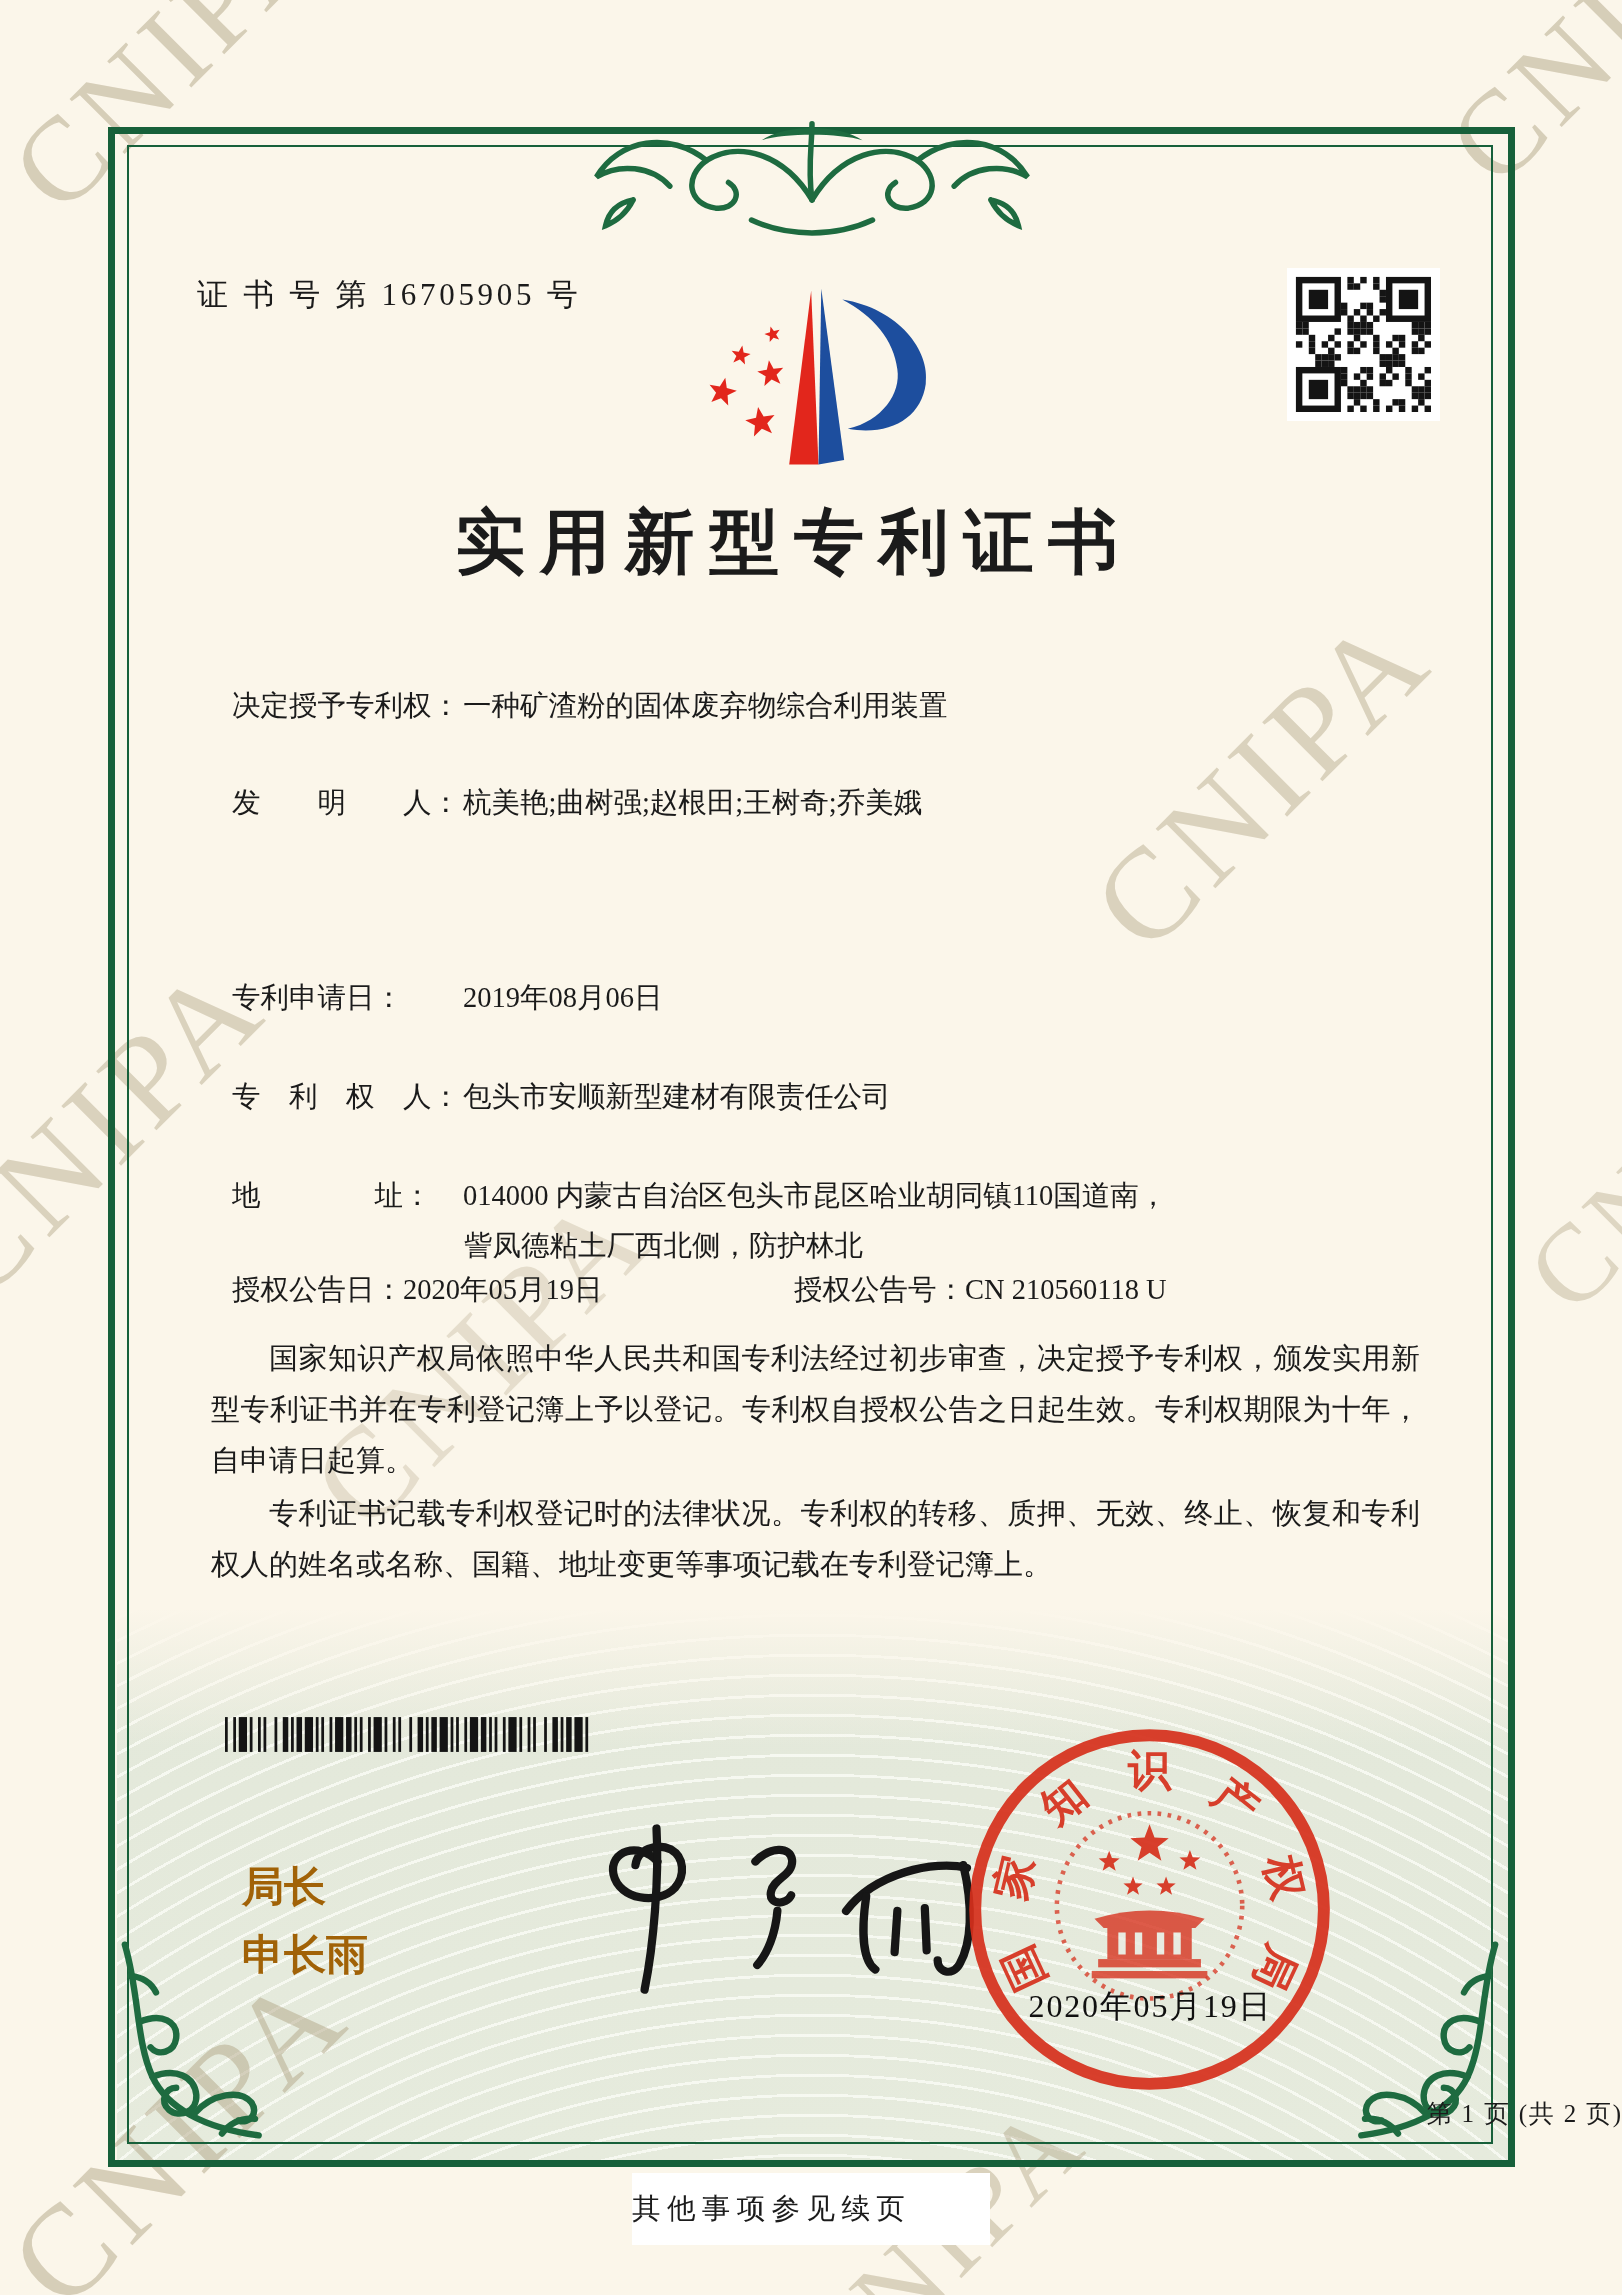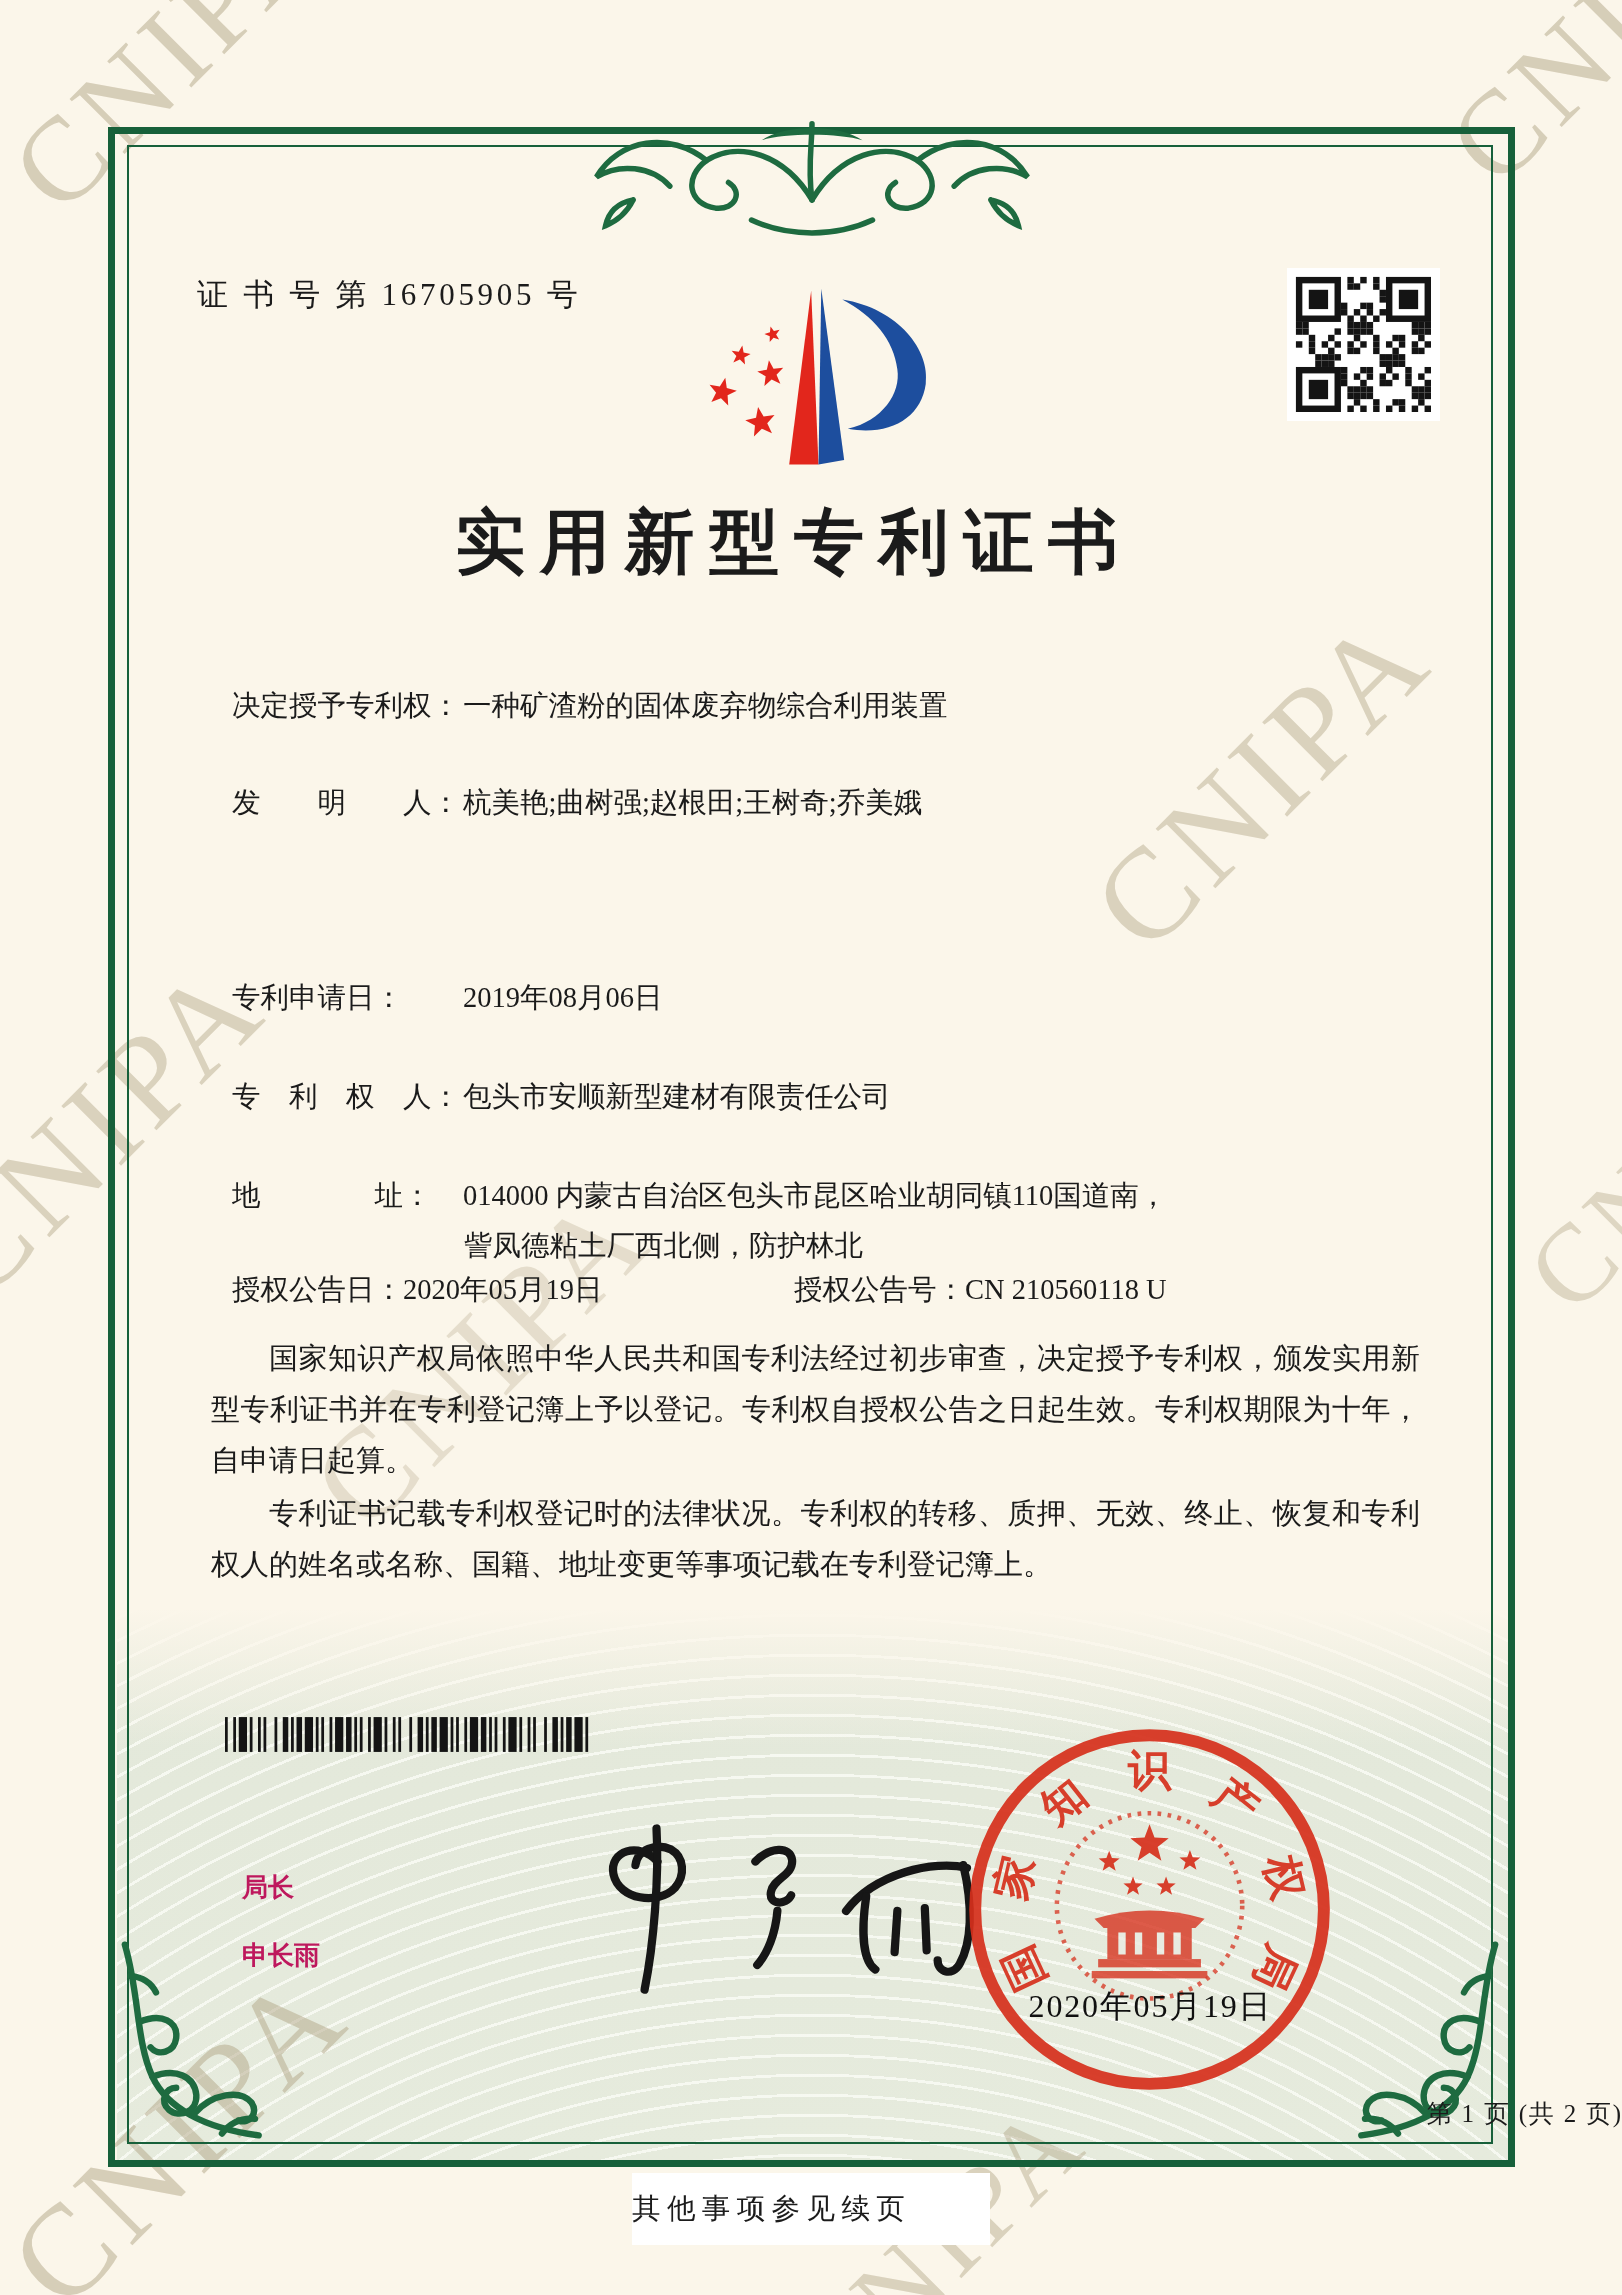--- a/index.html
+++ b/index.html
@@ -44,21 +44,21 @@
   .field-label{flex:0 0 231px;white-space:pre;}
   .field-value{white-space:pre;}
   .addr2{left:464px;font-size:28.5px;white-space:pre;}
   #grant-row{left:232px;width:1203px;font-size:28.5px;}
   #grant-no-pair{position:absolute;left:562px;top:0;white-space:pre;}
   .para{left:211px;width:1209px;font-size:29px;line-height:51px;
         text-align:justify;text-indent:2em;
         font-family:"DejaVu Serif","Liberation Serif",serif;}
   #barcode{left:225px;top:1717px;line-height:0;}
   #director-block{left:242px;top:1853px;font-family:"Liberation Sans",sans-serif;
-        font-weight:700;font-size:26px;line-height:68px;color:#be185d;}
+        font-weight:700;font-size:42px;line-height:68px;color:#a16207;}
   #signature{left:546px;top:1823px;}
   #seal{left:955px;top:1715px;opacity:.92;}
   #seal-date{left:976px;top:1985px;width:349px;text-align:center;
         font-size:32px;letter-spacing:1.8px;color:#101010;z-index:5;}
   #page-num{left:0;top:2097px;width:1623px;text-align:right;font-size:25px;letter-spacing:1.8px;}
   #footer-box{left:632px;top:2173px;width:358px;height:72px;background:#fff;
         display:flex;align-items:center;justify-content:flex-start;
         font-size:28.5px;letter-spacing:6.4px;z-index:5;}
 </style>
 </head>

